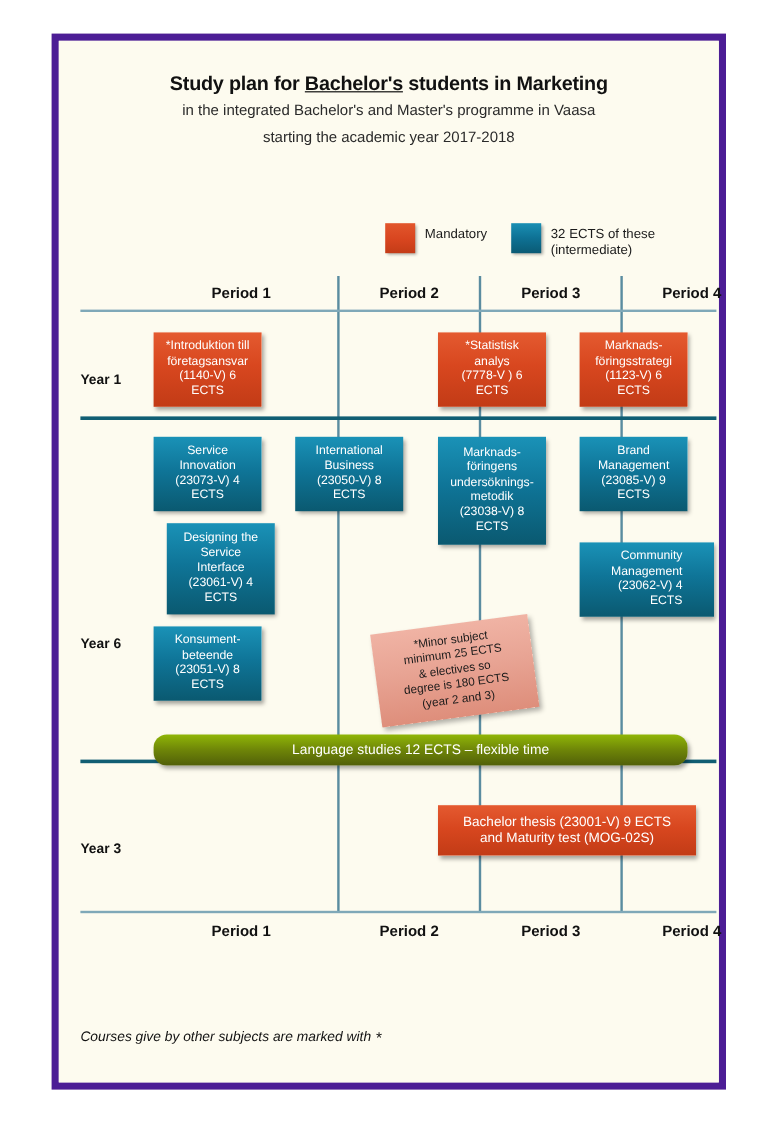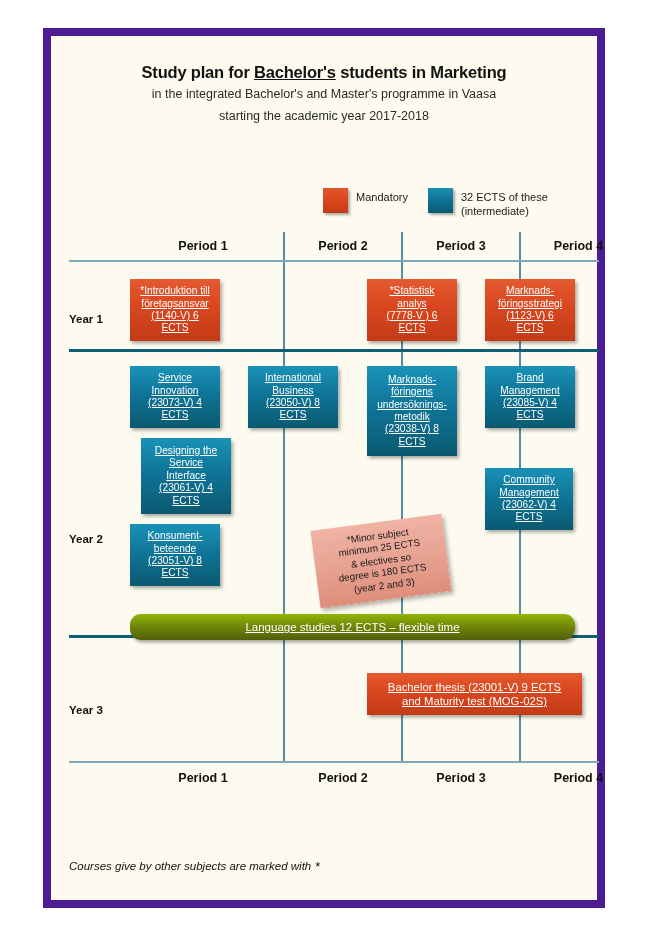--- a/index.html
+++ b/index.html
@@ -11,21 +11,21 @@
     font-family: "Liberation Sans", sans-serif;
     overflow: hidden;
   }
 
   #frame {
     position: absolute;
     left: 43px;
     top: 28px;
     width: 562px;
     height: 880px;
-    border: 8px solid #4c1d95;
+    border: 6px solid #4c1d95;
     background: #FDFBEF;
   }
 
   #canvas {
     position: relative;
     width: 100%;
     height: 100%;
     background: #FDFBEF;
   }
 
@@ -109,21 +109,20 @@
     display: flex;
     align-items: center;
     justify-content: center;
     text-align: center;
     color: #ffffff;
     font-size: 10.2px;
     line-height: 12.4px;
     padding: 3px 4px;
     box-shadow: 2px 2.5px 3.5px rgba(0,0,0,0.35);
     white-space: pre-line;
-    text-decoration: underline;
   }
   .box-orange { background: linear-gradient(to bottom, #E45A30 0%, #D8471F 45%, #C23B16 100%); }
   .box-blue   { background: linear-gradient(to bottom, #1A92B7 0%, #0F7598 45%, #0A5970 100%); }
   .box-green  { background: linear-gradient(to bottom, #90B607 0%, #6E8508 50%, #515F09 100%); }
   .box-teal-grey { background: linear-gradient(to bottom, #6B928F 0%, #5E8785 45%, #4E7573 100%); }
 
   .box-lang {
     font-size: 11.5px;
     line-height: 14px;
     border-radius: 11px;
@@ -198,21 +197,21 @@
     <div class="vline" style="left:232px; top:196px; height:530px;"></div>
     <div class="vline" style="left:350px; top:196px; height:530px;"></div>
     <div class="vline" style="left:468px; top:196px; height:530px;"></div>
 
     <div class="hline-thin" style="left:18px; top:224px; width:530px;"></div>
     <div class="hline-thick" style="left:18px; top:313px; width:530px;"></div>
     <div class="hline-thick" style="left:18px; top:599px; width:530px;"></div>
     <div class="hline-thin" style="left:18px; top:725px; width:530px;"></div>
 
     <div class="year-label" style="left:18px; top:277px;">Year 1</div>
-    <div class="year-label" style="left:18px; top:497px;">Year 2</div>
+    <div class="year-label" style="left:18px; top:497px;">Year 6</div>
     <div class="year-label" style="left:18px; top:668px;">Year 3</div>
 
     <div class="box box-orange" style="left:79px;  top:243px; width:90px;  height:62px;">*Introduktion till
 företagsansvar
 (1140-V) 6
 ECTS</div>
     <div class="box box-orange" style="left:316px; top:243px; width:90px;  height:62px;">*Statistisk
 analys
 (7778-V ) 6
 ECTS</div>
@@ -242,23 +241,23 @@
 
     <div class="box box-blue" style="left:316px; top:330px; width:90px; height:90px;">Marknads-
 föringens
 undersöknings-
 metodik
 (23038-V) 8
 ECTS</div>
 
     <div class="box box-blue" style="left:434px; top:330px; width:90px; height:62px;">Brand
 Management
-(23085-V) 4
-ECTS</div>
-    <div class="box box-blue" style="left:434px; top:432px; width:88px; height:62px;">Community
+(23085-V) 9
+ECTS</div>
+    <div class="box box-blue" style="left:434px; top:418px; width:112px; height:62px;text-align:right;">Community
 Management
 (23062-V) 4
 ECTS</div>
 
     <div id="minor-note">*Minor subject
 minimum 25 ECTS
 &amp; electives so
 degree is 180 ECTS
 (year 2 and 3)</div>
 

